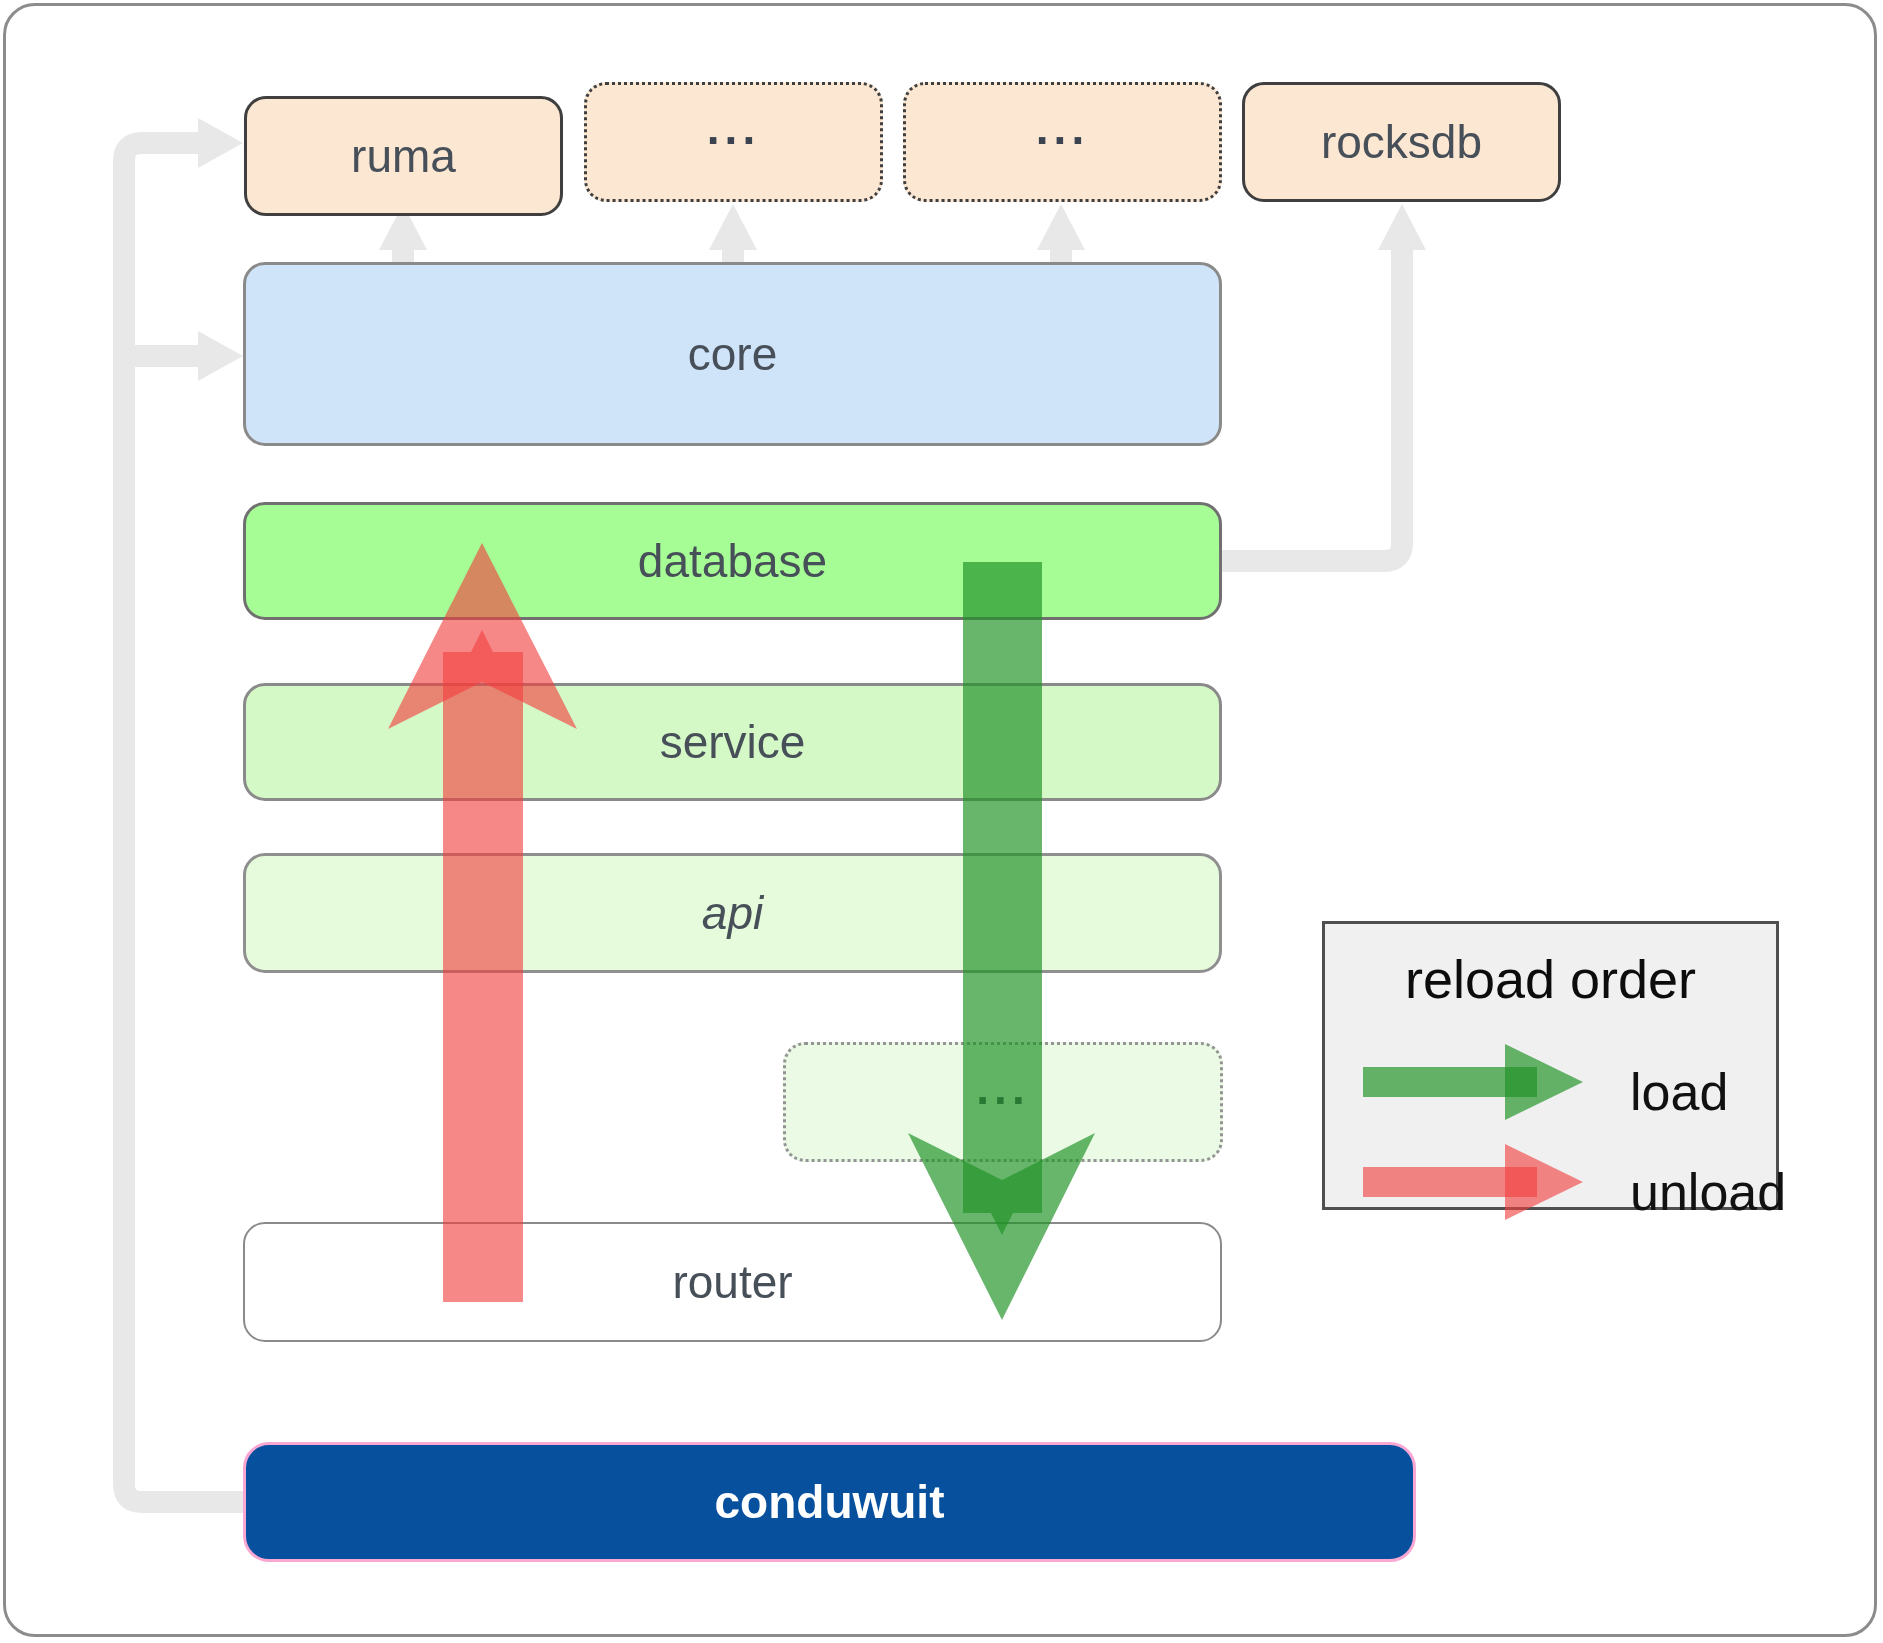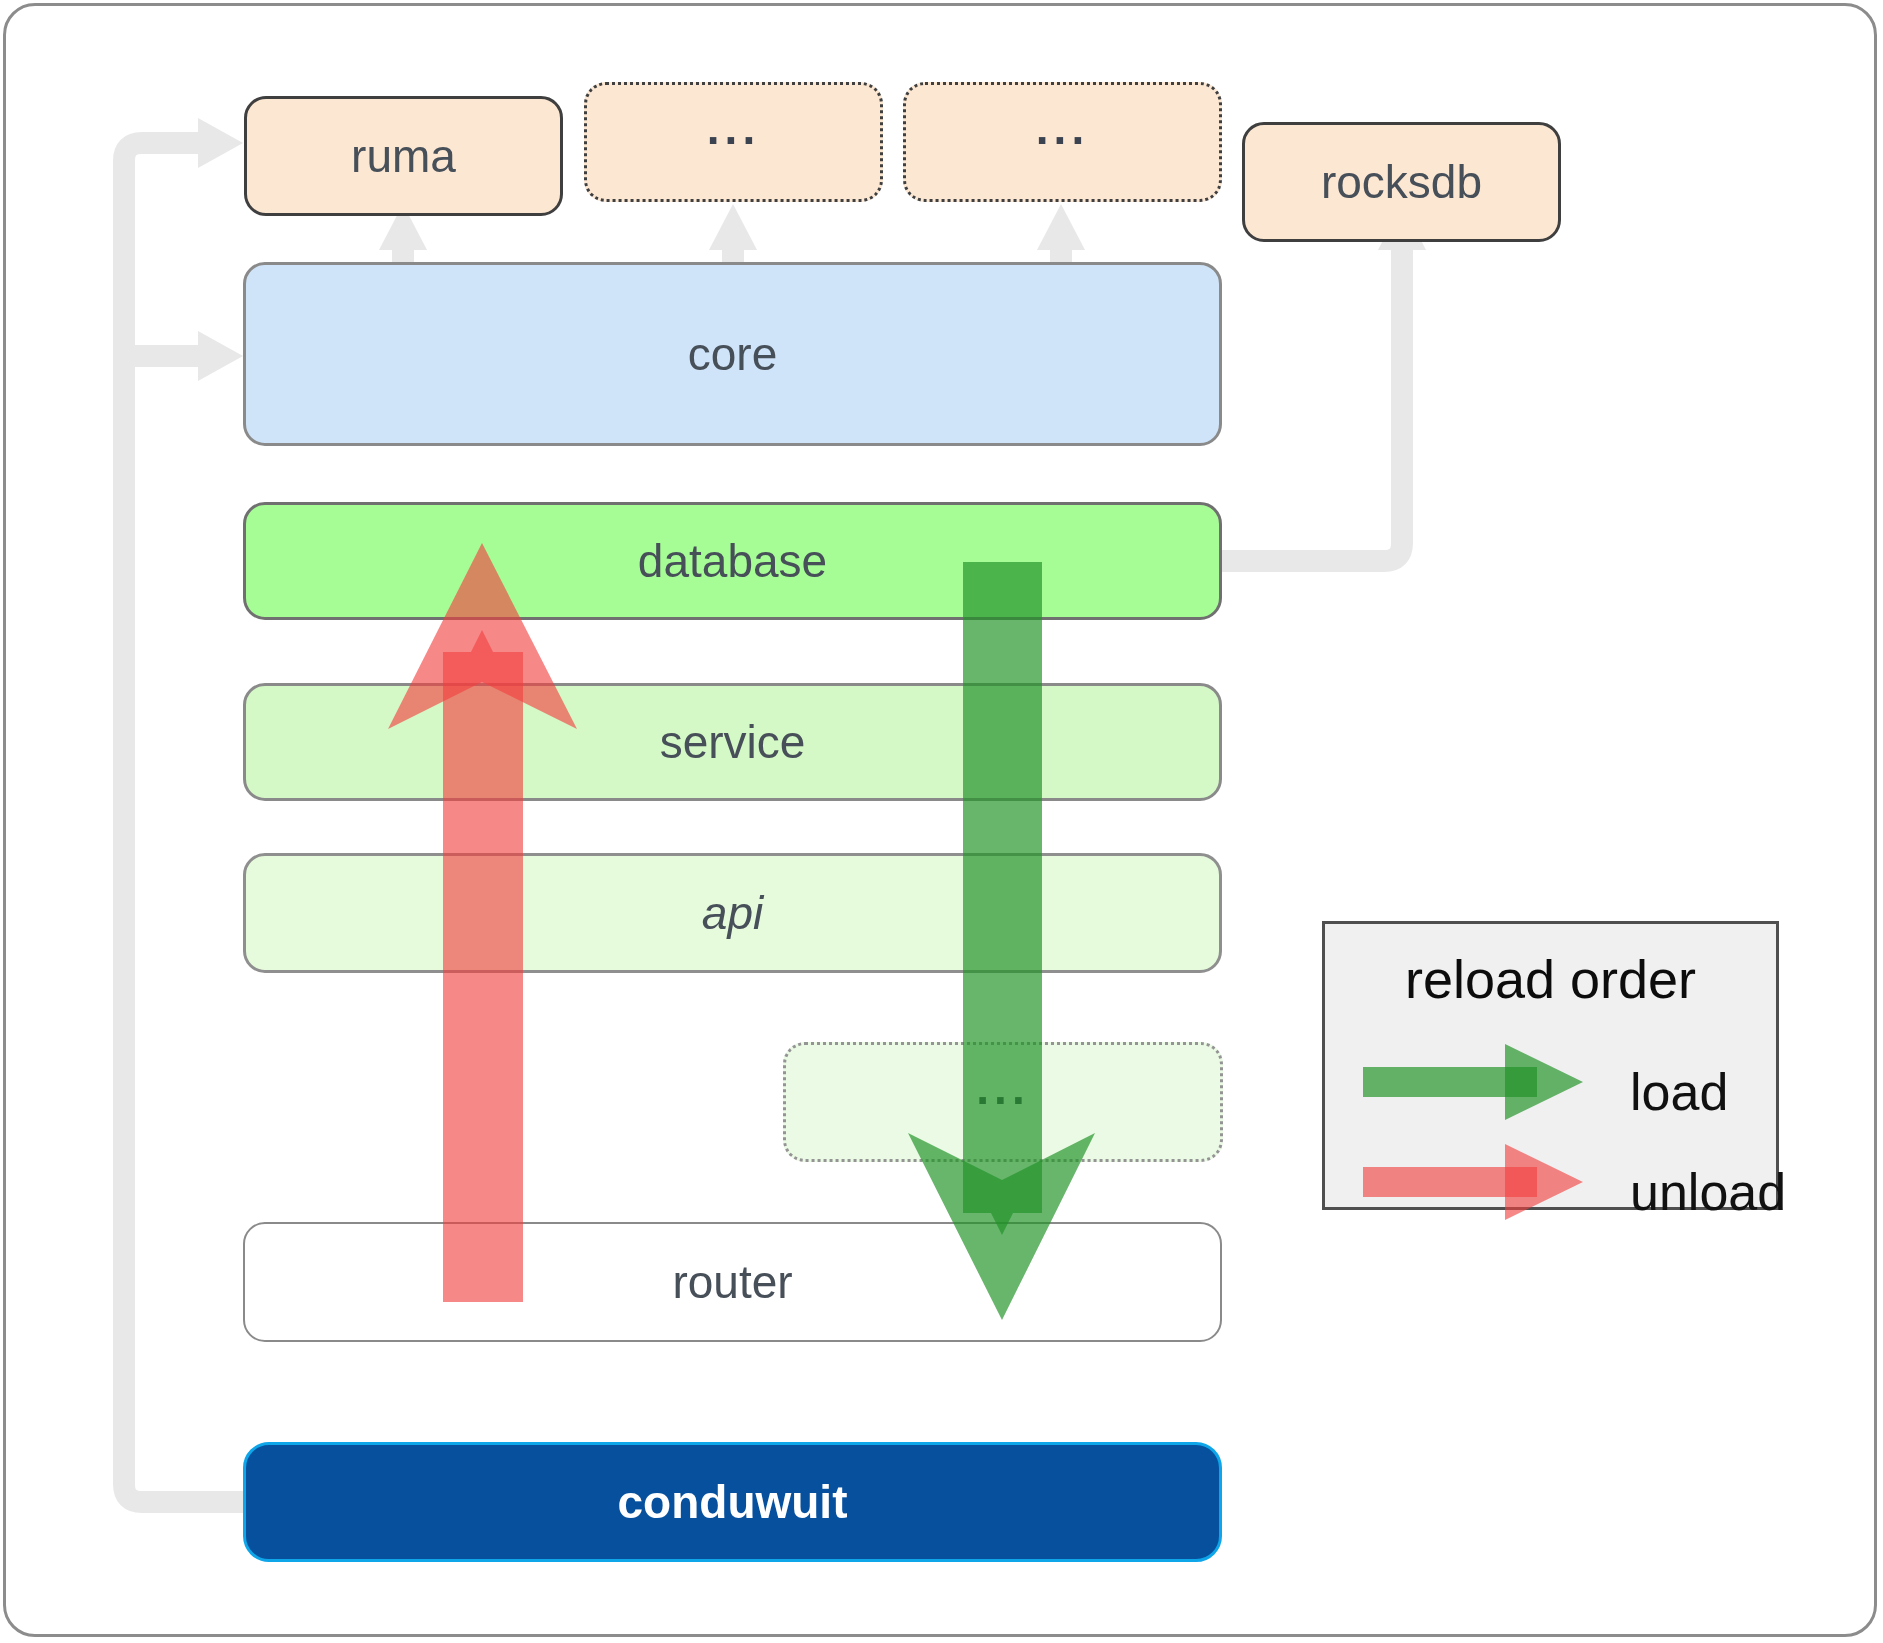--- a/index.html
+++ b/index.html
@@ -7,30 +7,30 @@
   .canvas{position:relative;width:1883px;height:1643px;background:#ffffff;overflow:hidden;}
   .frame{position:absolute;left:3px;top:3px;width:1874px;height:1634px;
          border:3px solid #8c8c8c;border-radius:32px;box-sizing:border-box;}
   svg.layer{position:absolute;left:0;top:0;width:1883px;height:1643px;pointer-events:none;}
   .box{position:absolute;box-sizing:border-box;display:flex;align-items:center;justify-content:center;
        border-radius:22px;font-size:46px;font-weight:500;color:#474f59;}
   
   .b-ruma    {left:244px;top:82px;width:319px;height:120px;background:#fce7d3;border:3px solid #3f3f3f;margin-top:14px;}
   .b-more1   {left:584px;top:82px;width:299px;height:120px;background:#fce7d3;border:3px dotted #3f3f3f;}
   .b-more2   {left:903px;top:82px;width:319px;height:120px;background:#fce7d3;border:3px dotted #3f3f3f;}
-  .b-rocksdb {left:1242px;top:82px;width:319px;height:120px;background:#fce7d3;border:3px solid #3f3f3f;margin-top:40px;}
+  .b-rocksdb {left:1242px;top:82px;width:319px;height:120px;background:#fce7d3;border:3px solid #3f3f3f;}
   
   .b-core    {left:243px;top:262px;width:979px;height:184px;background:#cfe4f8;border:3px solid #8a8a8a;}
   .b-database{left:243px;top:502px;width:979px;height:118px;background:#a6fc95;border:3px solid #707070;}
   .b-service {left:243px;top:683px;width:979px;height:118px;background:#d4f8c6;border:3px solid #8a8a8a;}
   .b-api     {left:243px;top:853px;width:979px;height:120px;background:#e6fbdc;border:3px solid #8f8f8f;font-style:italic;}
   .b-admin   {left:243px;top:1042px;width:437px;height:120px;background:#eefcec;border:2px solid #9d9d9d;color:#7d7d7d;}
   .b-moreadm {left:783px;top:1042px;width:440px;height:120px;background:#eafae4;border:3px dotted #949494;}
   .b-router  {left:243px;top:1222px;width:979px;height:120px;background:#ffffff;border:2px solid #8a8a8a;}
-  .b-conduwuit{left:243px;top:1442px;width:979px;height:120px;background:#06509e;border:3px solid #0ea5e9;
+  .b-conduwuit{left:243px;top:1442px;width:1173px;height:120px;background:#06509e;border:3px solid #f9a8d4;
                color:#ffffff;font-weight:600;border-radius:26px;}
   .dots span{display:inline-block;transform:translateY(-14px);font-weight:700;letter-spacing:5px;color:#3b4350;}
   
   .legend{position:absolute;left:1322px;top:921px;width:457px;height:289px;background:#f0f0f0;
           border:3px solid #4f4f4f;box-sizing:border-box;}
   .legend-title{position:absolute;left:0;top:24px;width:100%;text-align:center;
                 font-size:54px;color:#0c0c0c;font-weight:500;}
   .legend-label{position:absolute;font-size:52px;color:#111;}
   .lbl-load{left:305px;top:138px;}
   .lbl-unload{left:305px;top:238px;}

